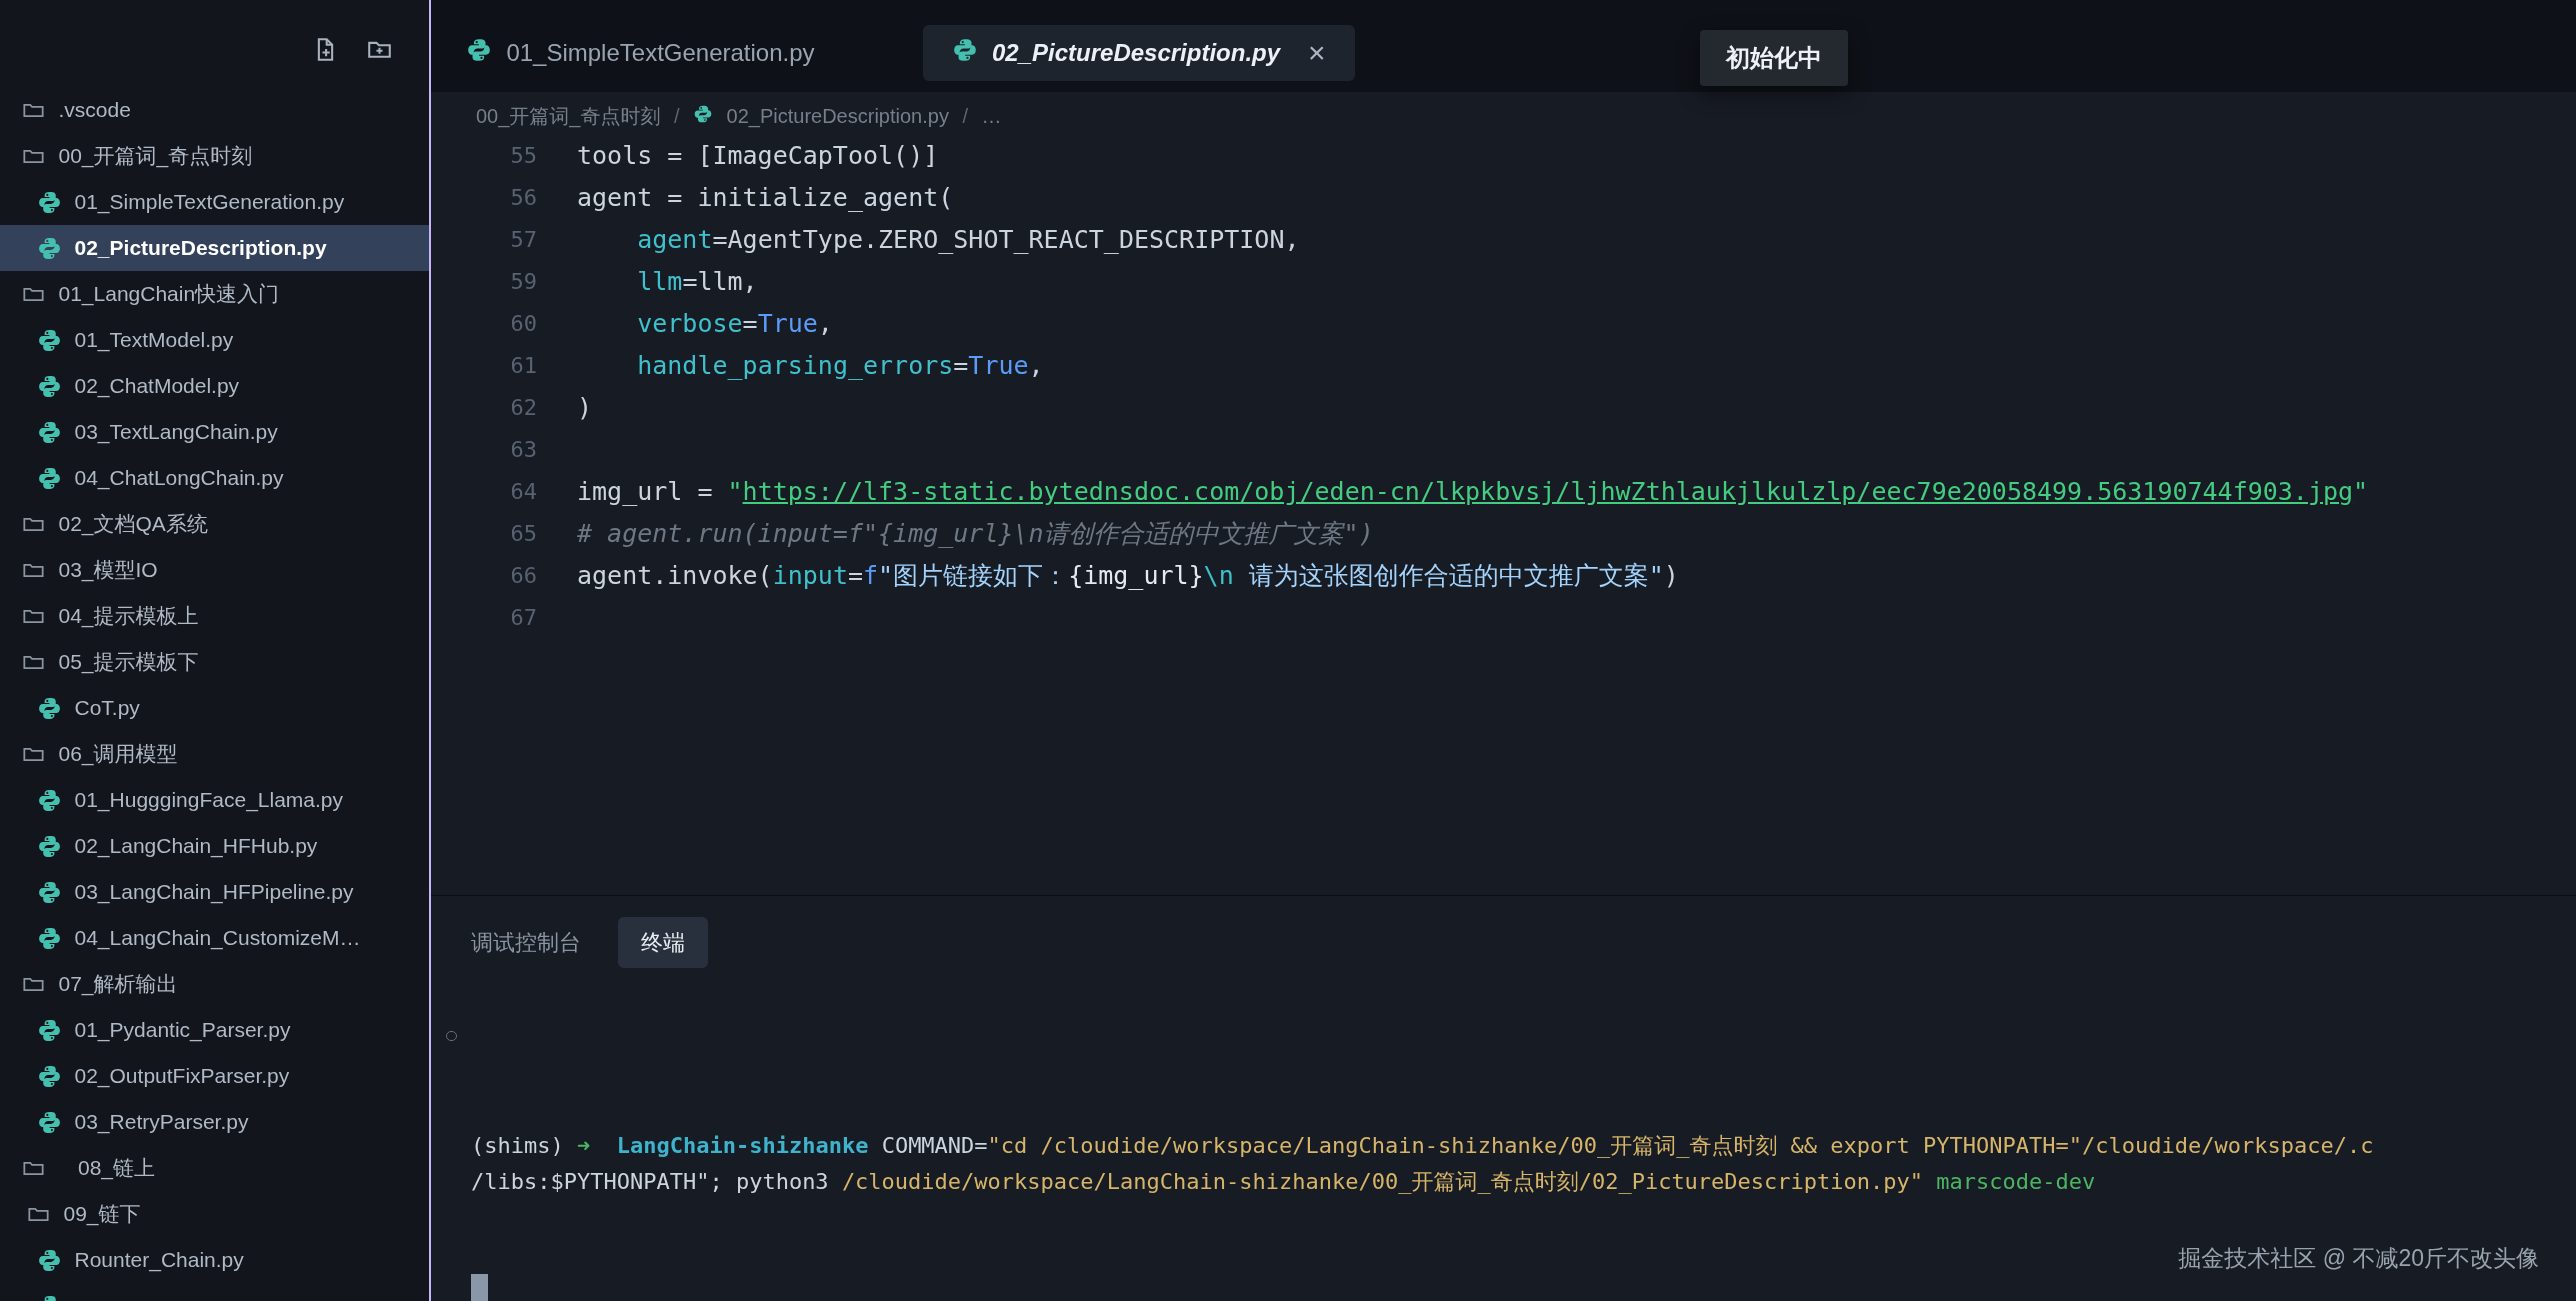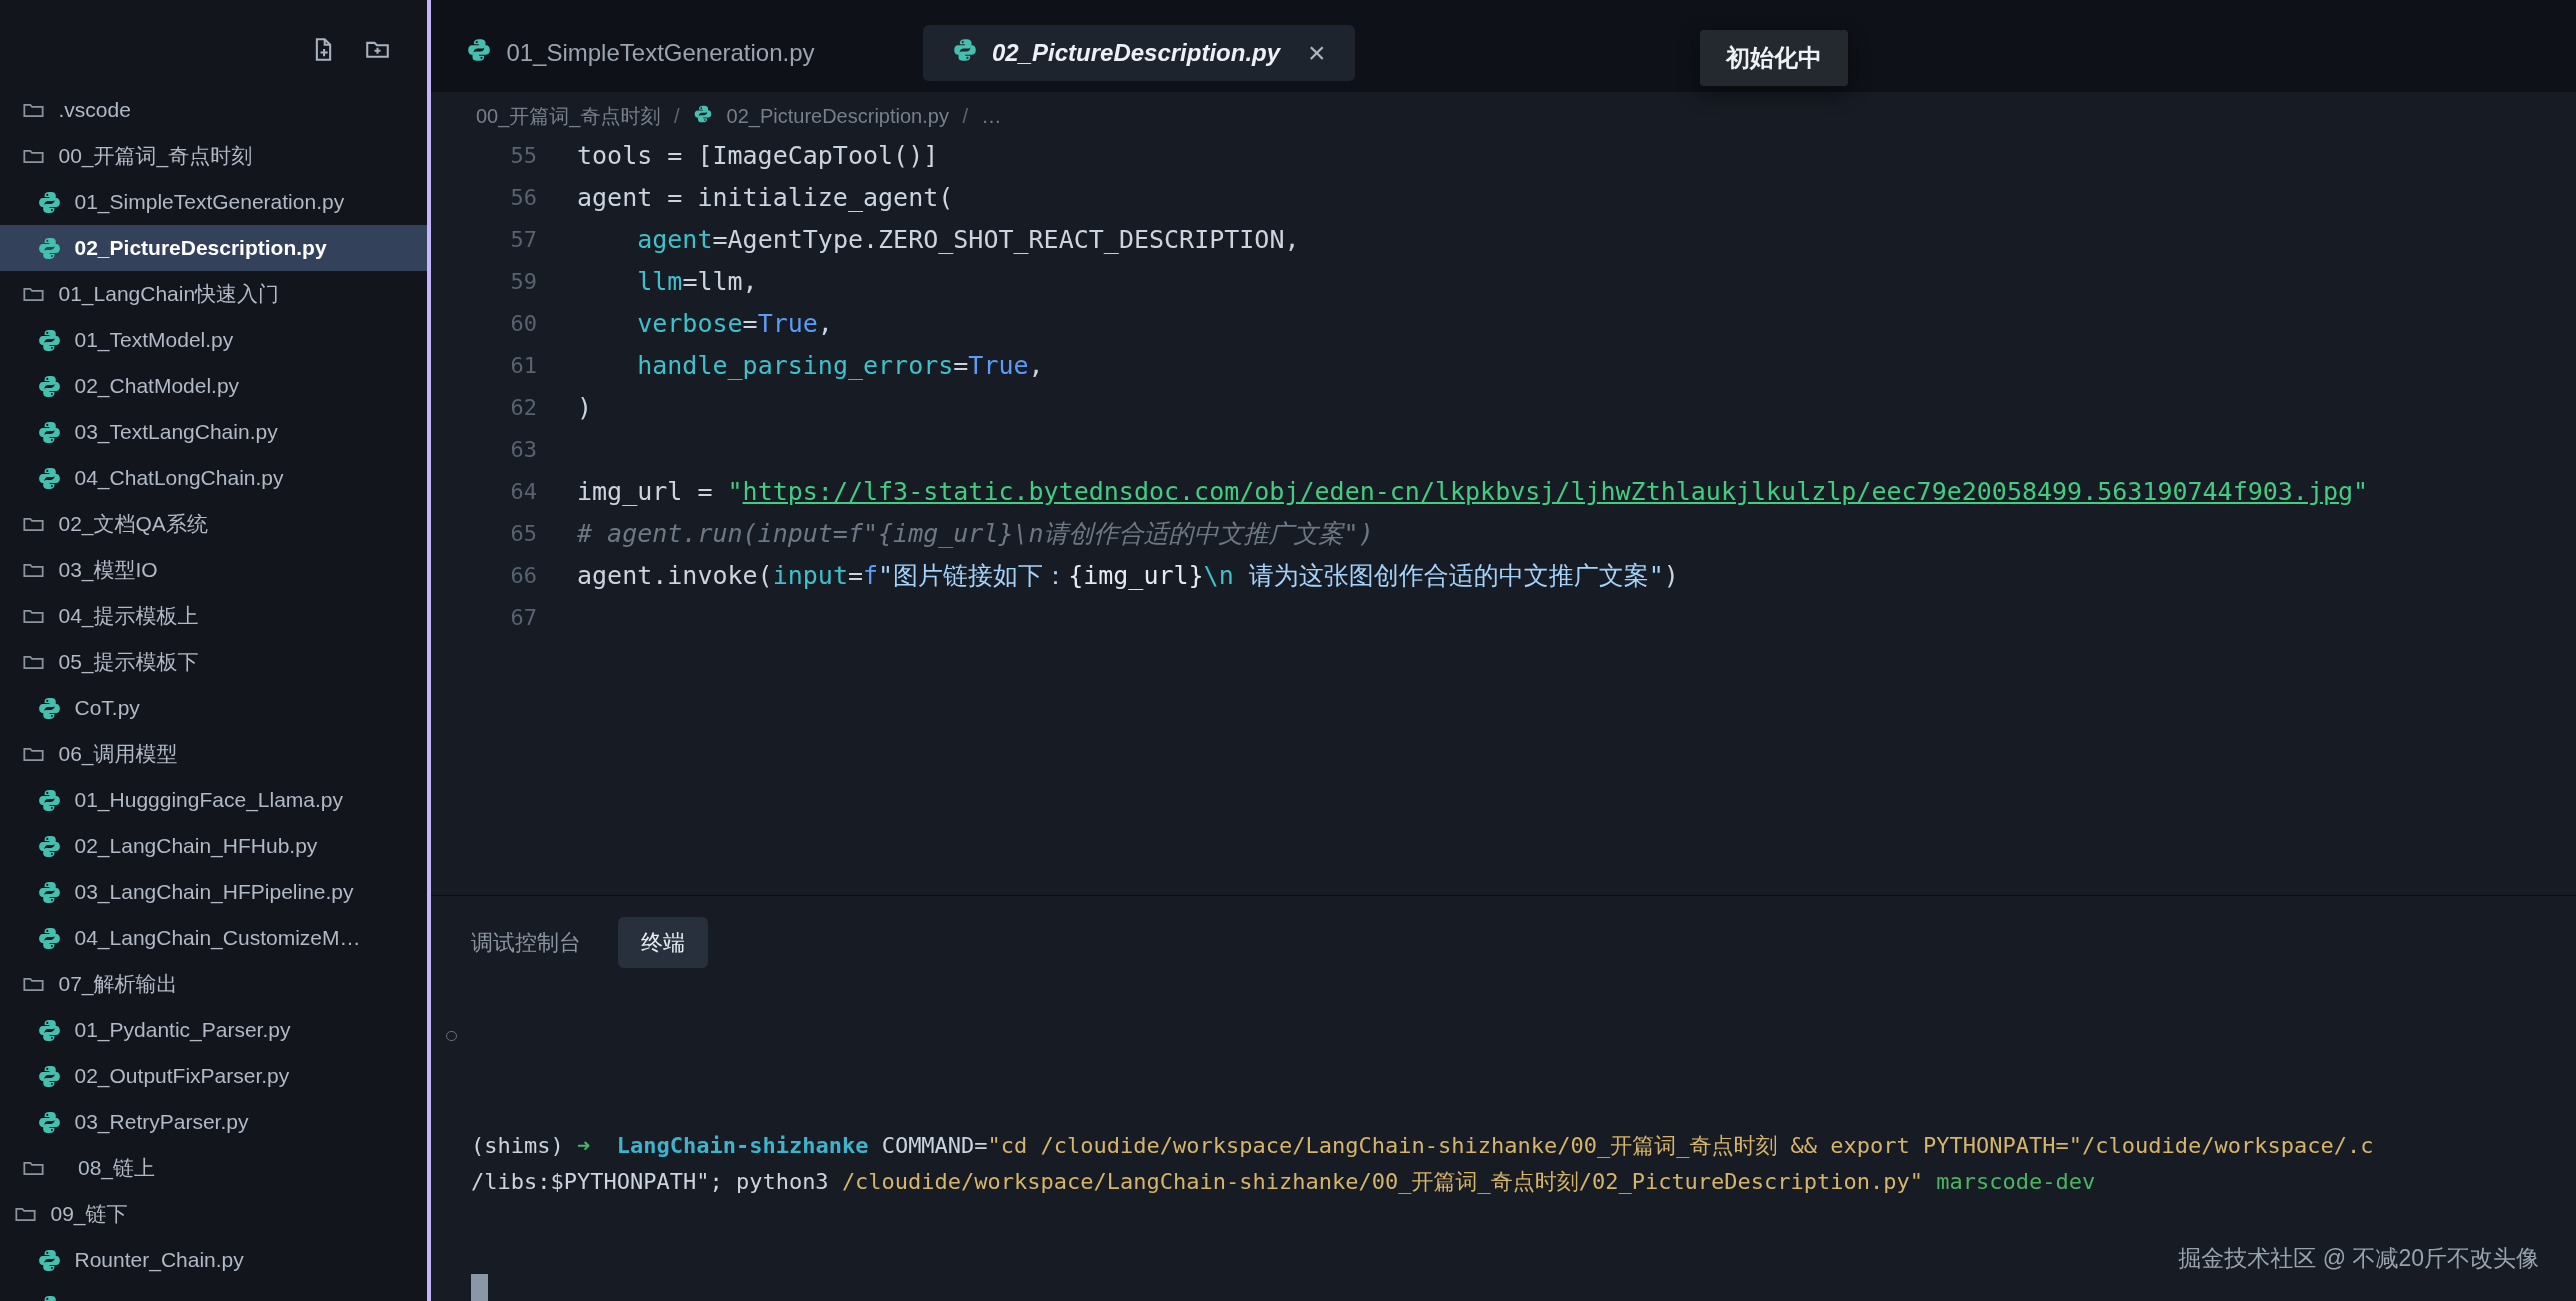--- a/index.html
+++ b/index.html
@@ -2,21 +2,21 @@
 <html><head>
 <meta charset="utf-8">
 <style>
   *{box-sizing:border-box}
   html,body{margin:0;padding:0}
   body{width:2576px;height:1301px;position:relative;overflow:hidden;
        background:#171b23;font-family:"Liberation Sans",sans-serif;}
 
   
   .sidebar{position:absolute;left:0;top:0;bottom:0;width:431px;background:#12151c;
-           border-right:4px solid #c4b5fd;z-index:3;overflow:hidden}
+           border-right:2px solid #c4b5fd;z-index:3;overflow:hidden}
   .sidebar-actions{position:absolute;top:35px;right:35px;display:flex;gap:25px}
   .act{width:29px;height:29px;cursor:pointer}
   .act svg{width:29px;height:29px;display:block}
   .tree{position:absolute;top:87px;left:0;right:0;bottom:0;overflow:hidden}
   .tree-row{height:46px;display:flex;align-items:center;gap:12.5px;font-size:21px;
             color:#b0b9c5;cursor:pointer;white-space:nowrap;overflow:hidden}
   .tree-row.selected{background:#33415a;color:#ffffff;font-weight:700}
   .icn{width:25px;height:25px;flex:none;display:inline-block}
 
   
@@ -273,21 +273,21 @@
           </g>
         </svg>
         <span>03_RetryParser.py</span>
       </div>
       <div class="tree-row" style="padding-left: 21px; gap: 32px;">
         <svg viewBox="0 0 24 24" class="icn">
           <path fill="none" stroke="#8b95a2" stroke-width="1.7" d="M3.2 6.5h5.6l1.8 2h10.2v9H3.2z"></path>
         </svg>
         <span>08_链上</span>
       </div>
-      <div class="tree-row" style="padding-left: 13px;">
+      <div class="tree-row" style="padding-left: 26px;">
         <svg viewBox="0 0 24 24" class="icn">
           <path fill="none" stroke="#8b95a2" stroke-width="1.7" d="M3.2 6.5h5.6l1.8 2h10.2v9H3.2z"></path>
         </svg>
         <span>09_链下</span>
       </div>
       <div class="tree-row" style="padding-left: 37px;">
         <svg viewBox="0 0 24 24" class="icn">
           <g fill="#45bfae">
             <path d="M11.8 2c-2.9 0-4.5 1.2-4.5 3.1v1.7h4.6v.9H5.5C3.5 7.7 2 9.4 2 12c0 2.7 1.5 4.4 3.5 4.4h1.6v-2.3c0-2 1.7-3.5 3.6-3.5h4.3c1.7 0 3-1.4 3-3V5.1C18 3.2 16.2 2 13.9 2h-2.1zM9.9 3.7a1 1 0 110 2 1 1 0 010-2z"></path>
             <path d="M12.2 22c2.9 0 4.5-1.2 4.5-3.1v-1.7h-4.6v-.9h6.4c2 0 3.5-1.7 3.5-4.3 0-2.7-1.5-4.4-3.5-4.4h-1.6v2.3c0 2-1.7 3.5-3.6 3.5H9c-1.7 0-3 1.4-3 3v2.5C6 20.8 7.8 22 10.1 22h2.1zm2.1-1.7a1 1 0 110-2 1 1 0 010 2z"></path>

